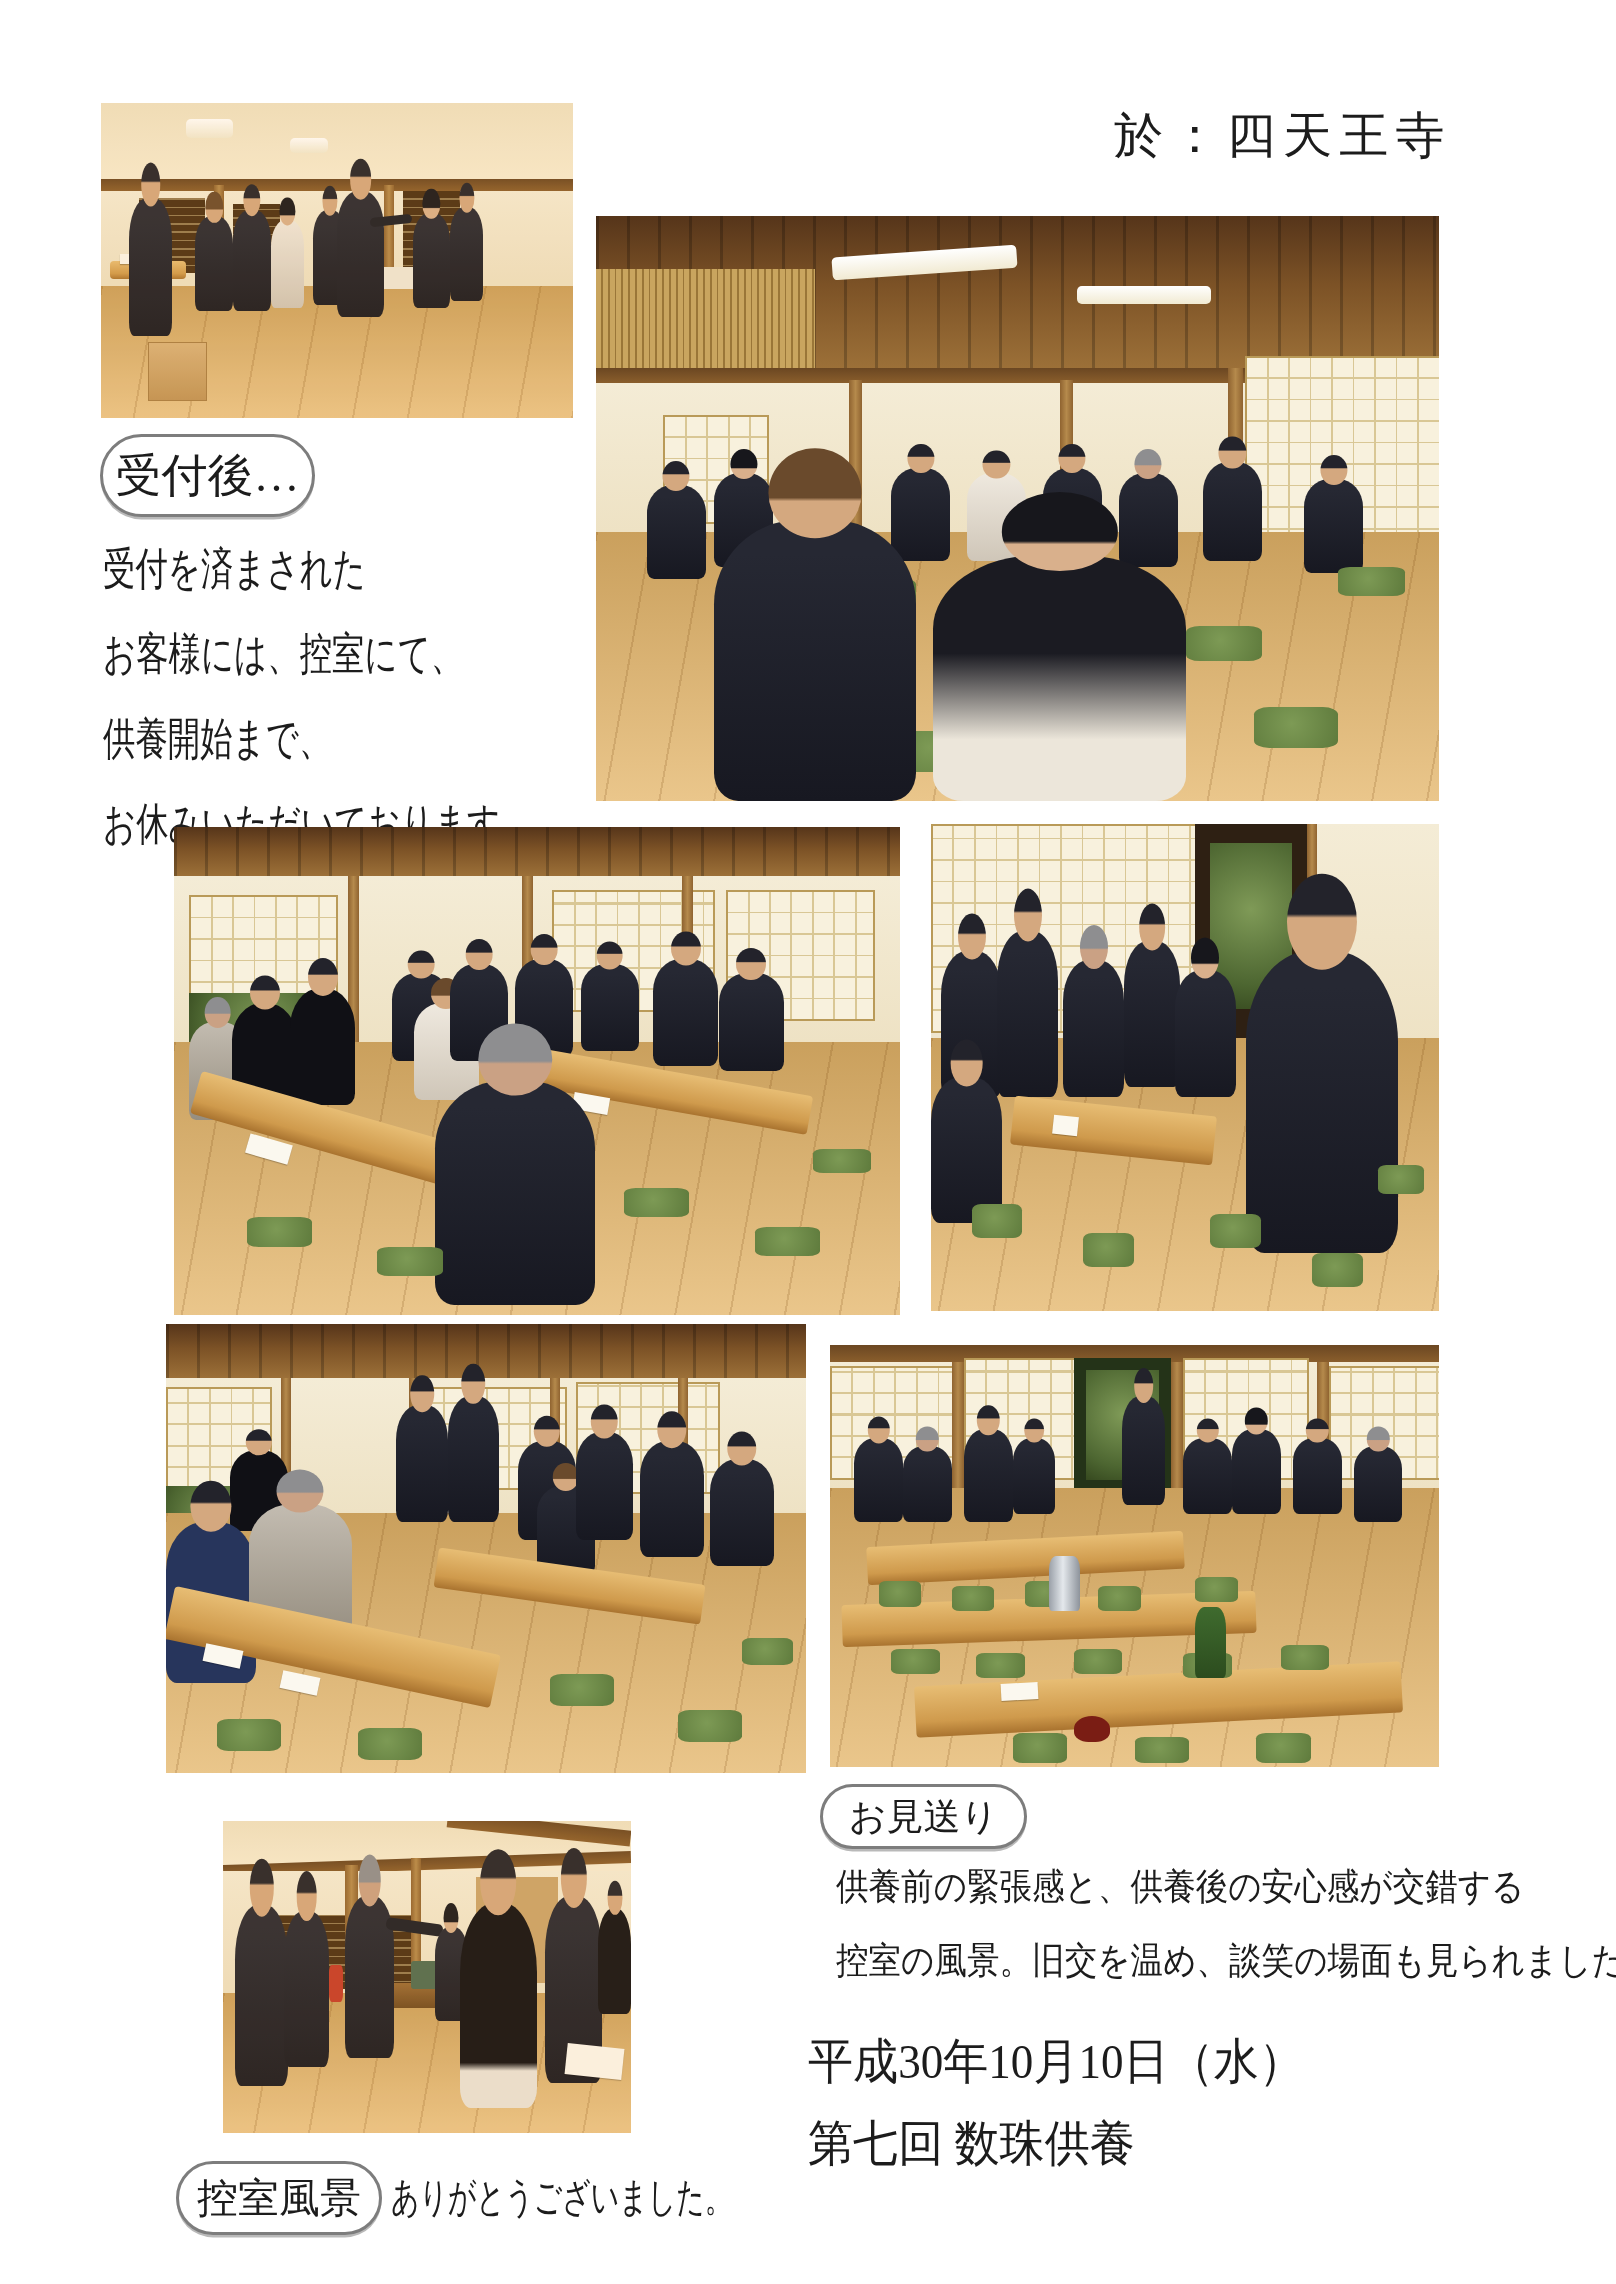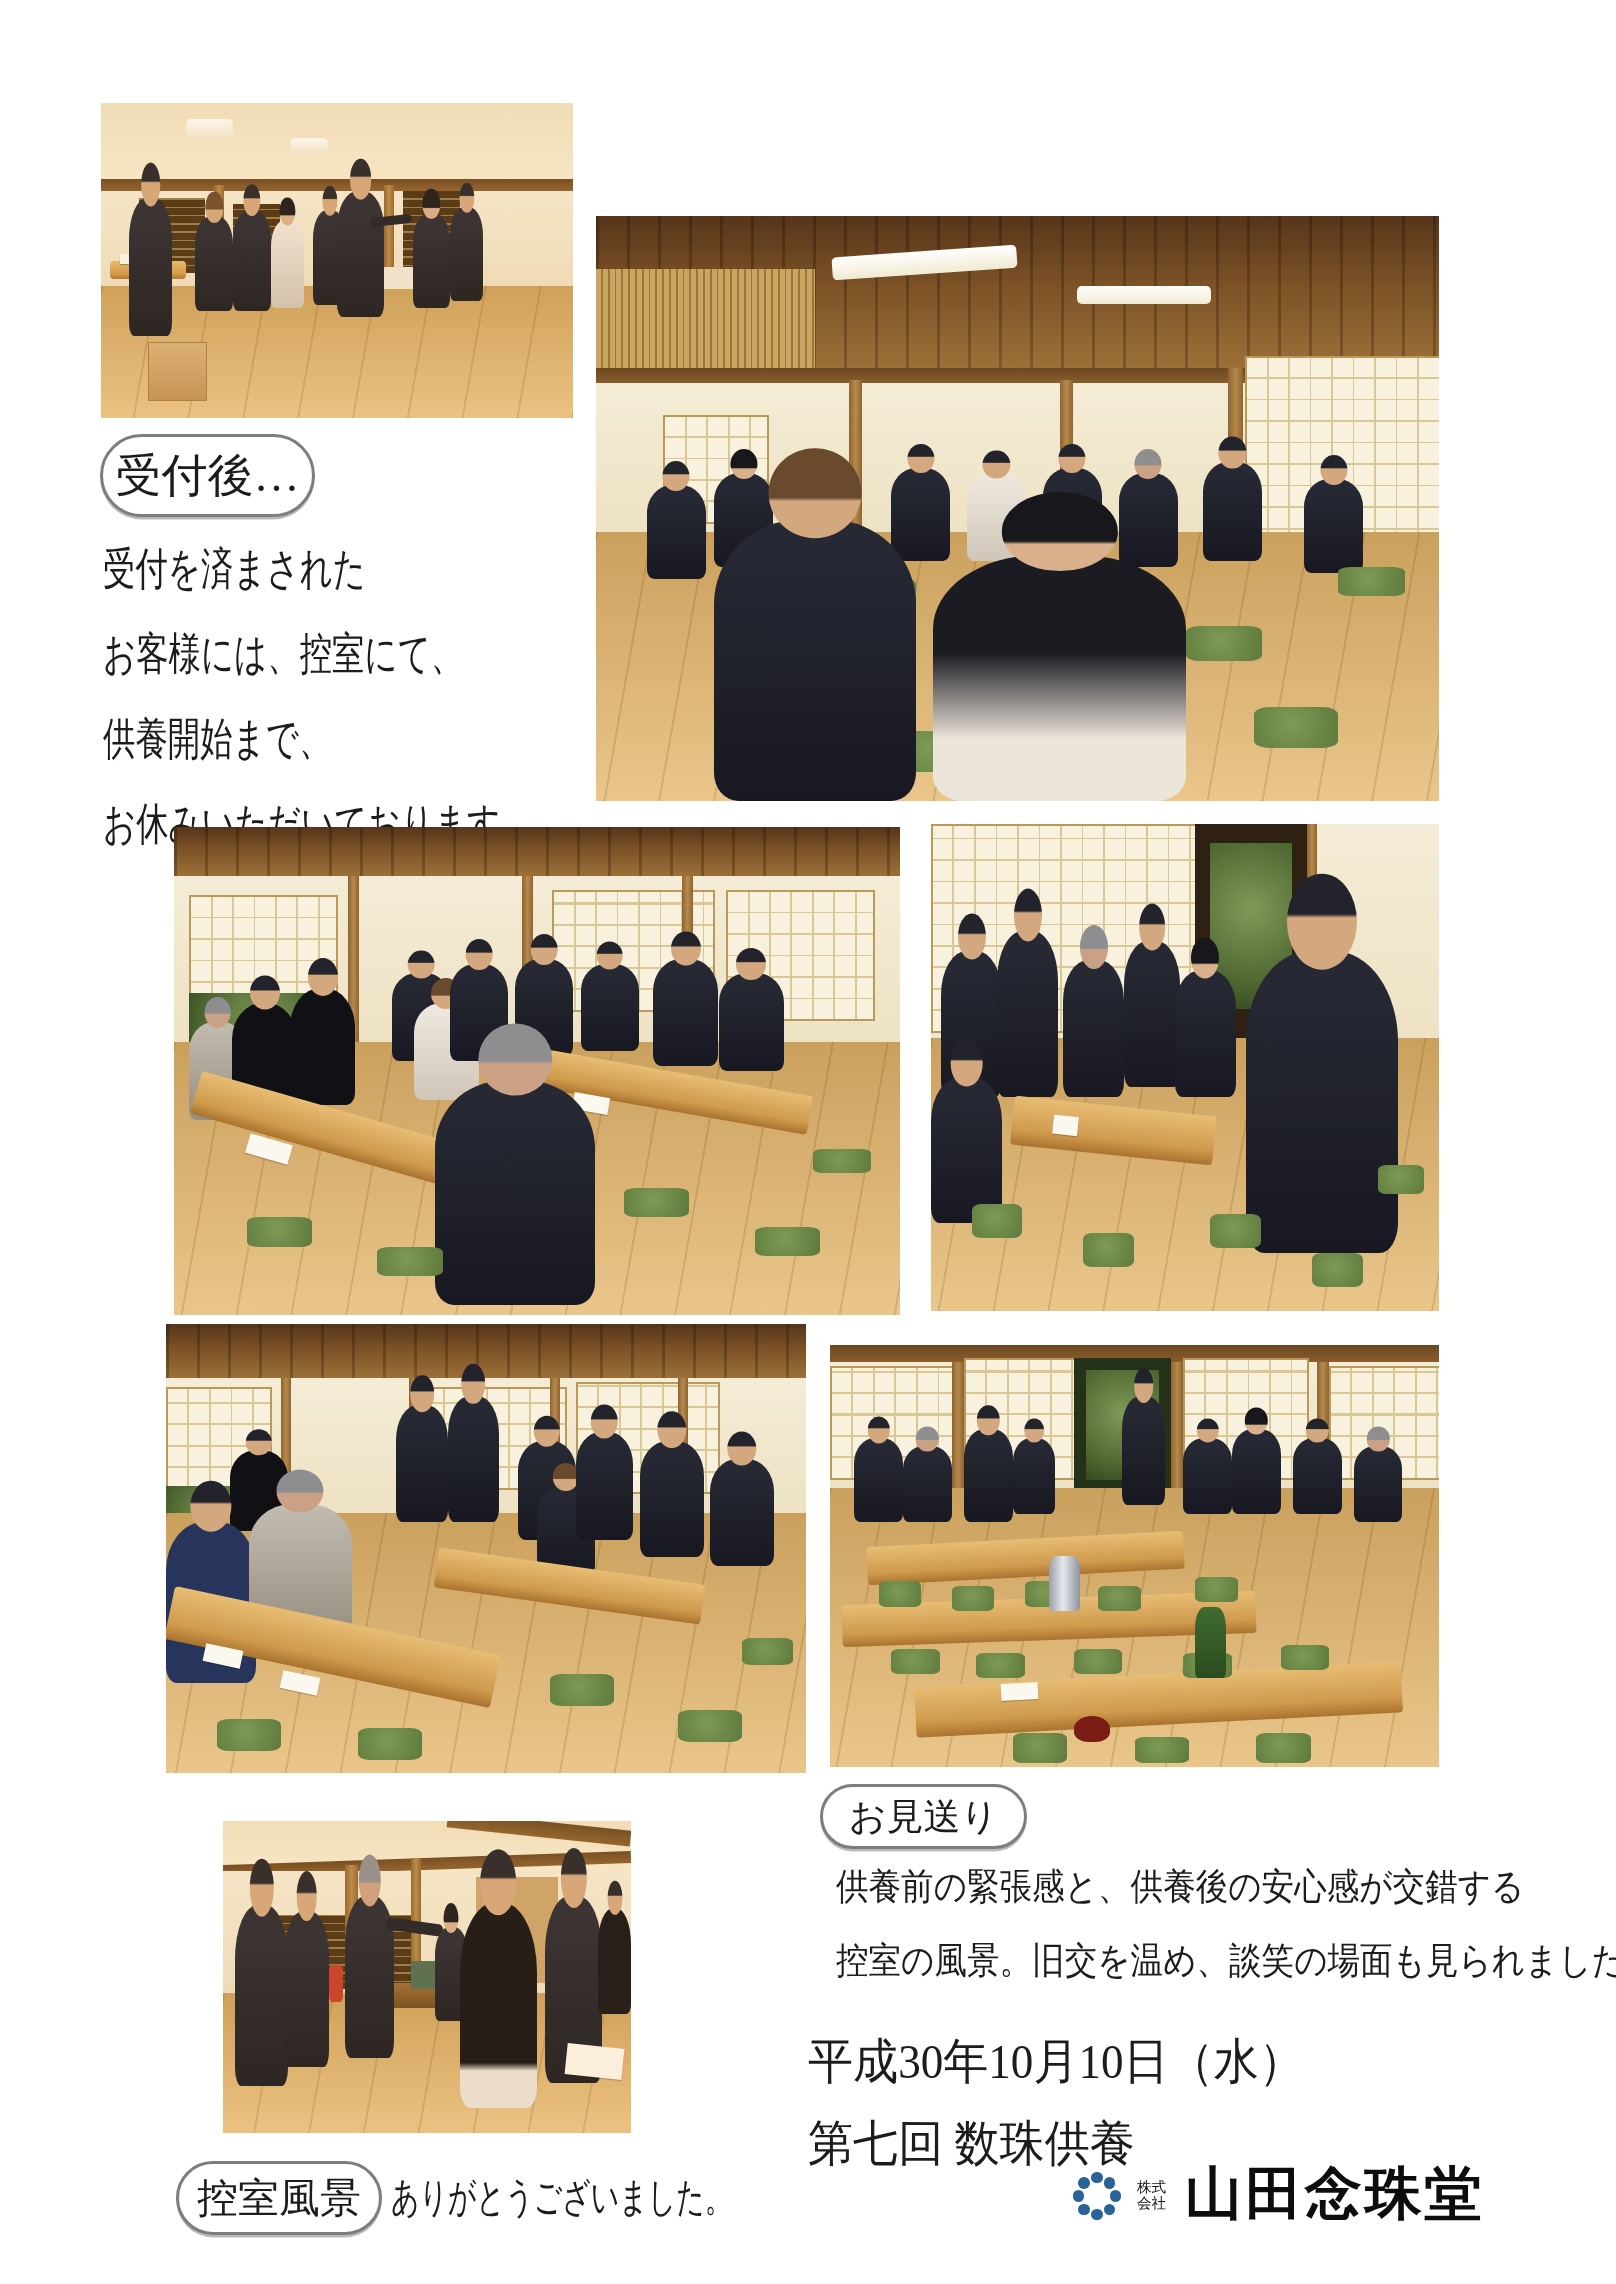--- a/index.html
+++ b/index.html
@@ -83,20 +83,21 @@
   .prefix{position:absolute;left:66px;top:17.6px;font-size:14.6px;line-height:16.6px;
           font-family:"Liberation Sans","DejaVu Sans",sans-serif;color:#111;}
   .cname{position:absolute;left:114px;top:-4.9px;font-size:57px;font-weight:bold;color:#0d0d0d;
          letter-spacing:2.9px;font-family:"DejaVu Serif","Liberation Serif",serif;}
 </style>
 </head>
 <body>
 
 <div id="page">
 
+  <div class="jtext title">於：四天王寺</div>
 
   <div class="photo p-reception">
     <div class="ceilcream" style="height:26%"></div>
     <div class="lightbar" style="left:18%;top:5%;width:10%;height:6%"></div>
     <div class="lightbar" style="left:40%;top:11%;width:8%;height:5%"></div>
     <div class="beam" style="left:0;top:24%;width:100%;height:4%"></div>
     <div class="wall" style="left:0;top:28%;width:100%;height:30%"></div>
     <div class="lattice" style="left:8%;top:30%;width:14%;height:24%"></div>
     <div class="lattice" style="left:28%;top:32%;width:10%;height:20%"></div>
     <div class="lattice" style="left:64%;top:28%;width:12%;height:26%"></div>
@@ -332,32 +333,15 @@
   <div class="jtext date-text">
     <div>平成30年10月10日（水）</div>
     <div>第七回  数珠供養</div>
   </div>
 
   <div class="pill pill-sendoff">
     <span>控室風景</span>
   </div>
   <div class="jtext thanks-text">ありがとうございました。</div>
 
-  <div class="logo">
-    <div class="beads">
-      <span style="left:18.5px;top:0"></span>
-      <span style="left:31px;top:5.4px"></span>
-      <span style="left:37px;top:18.5px"></span>
-      <span style="left:31px;top:32px"></span>
-      <span style="left:18.5px;top:37px"></span>
-      <span style="left:5.4px;top:32px"></span>
-      <span style="left:0;top:18.5px"></span>
-      <span style="left:5.4px;top:5.4px"></span>
-    </div>
-    <div class="prefix">
-      <div>株式</div>
-      <div>会社</div>
-    </div>
-    <div class="cname">山田念珠堂</div>
-  </div>
 
 </div>
 
 
 </body></html>

